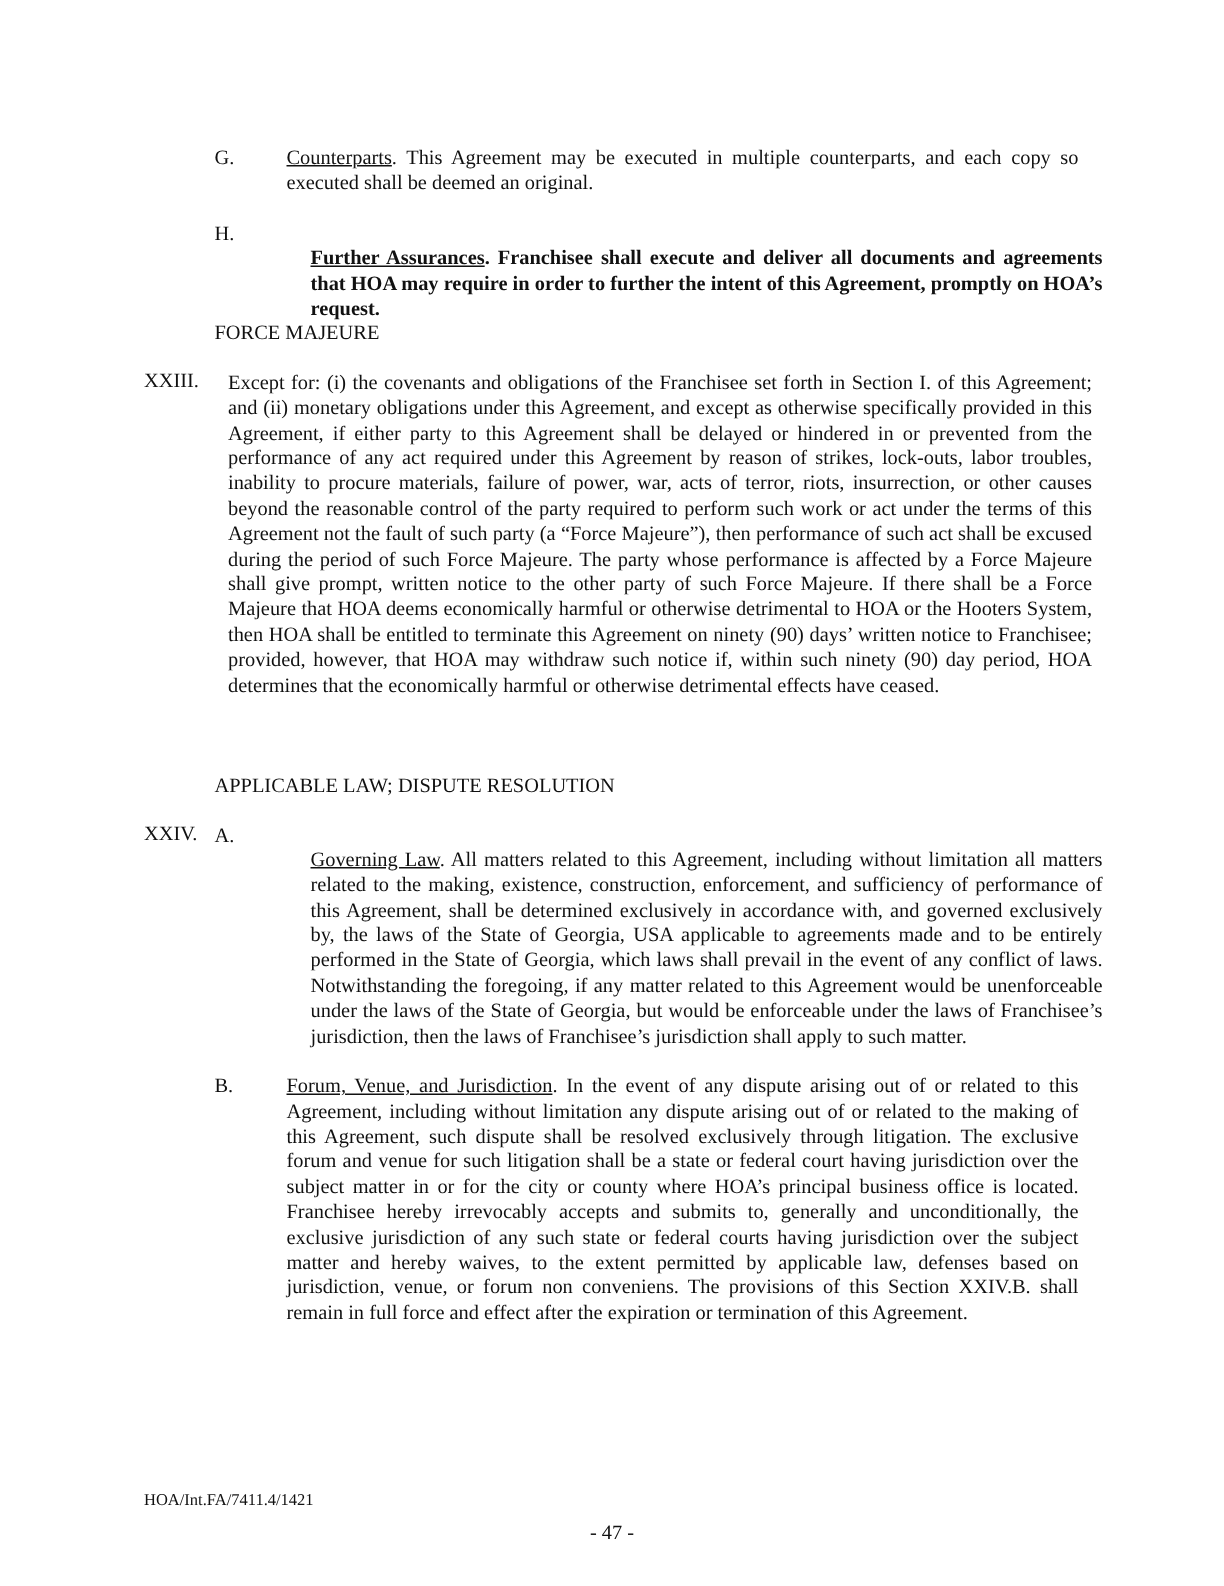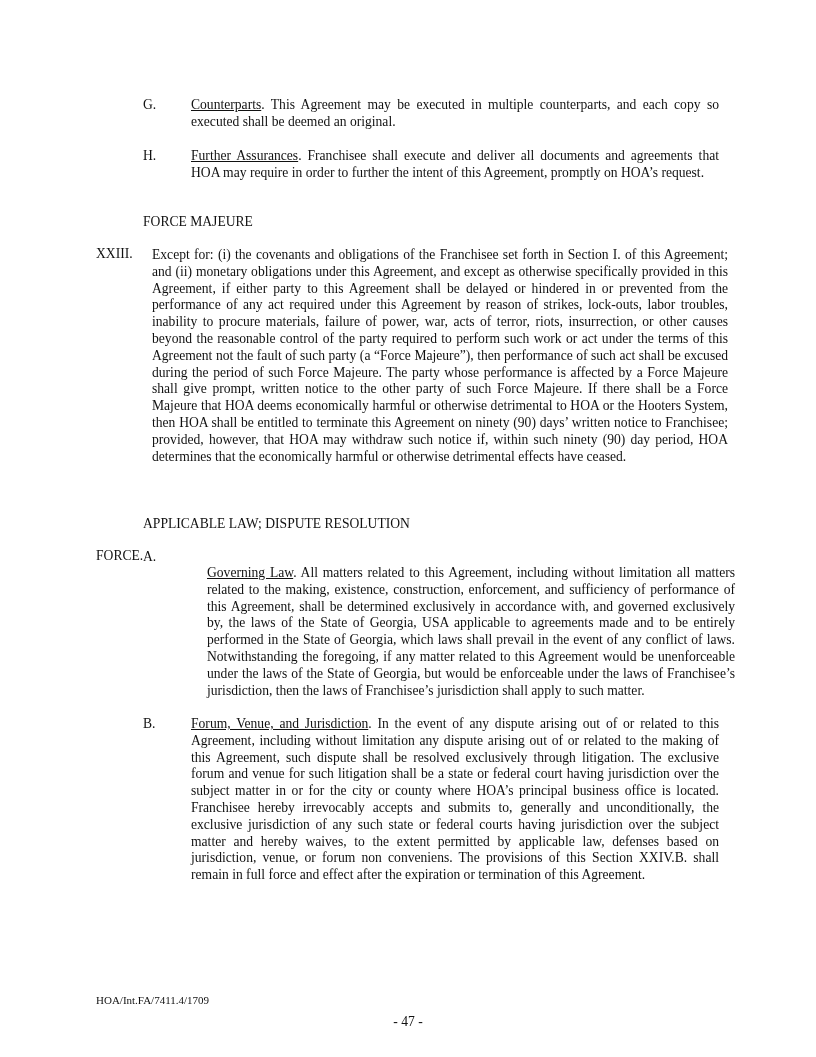--- a/index.html
+++ b/index.html
@@ -81,46 +81,46 @@
 
   <div class="block" style="top:97px; left:0; width:816px;">
     <span class="sub-label">G.</span>
     <p class="sub-body justify" style="margin:0;">
       <span class="u">Counterparts</span><span>.  This Agreement may be executed in multiple counterparts, and each copy so executed shall be deemed an original.</span>
     </p>
   </div>
 
   <div class="block" style="top:148px; left:0; width:816px;">
     <span class="sub-label">H.</span>
-    <p class="sub-body justify" style="margin:0;">
+    <p class="sub-body justify" style="margin:16px;font-weight:bold;">
       <span class="u">Further Assurances</span><span>.  Franchisee shall execute and deliver all documents and agreements that HOA may require in order to further the intent of this Agreement, promptly on HOA’s request.</span>
     </p>
   </div>
 
   <div class="block" style="top:214px; left:0; width:816px;">
     <span class="sec-num">XXIII.</span>
     <span class="sec-title">FORCE MAJEURE</span>
   </div>
   <p class="sec-body justify" style="margin:0; top:247px;">Except for: (i)&nbsp;the covenants and obligations of the Franchisee set forth in Section&nbsp;I. of this Agreement; and (ii)&nbsp;monetary obligations under this Agreement, and except as otherwise specifically provided in this Agreement, if either party to this Agreement shall be delayed or hindered in or prevented from the performance of any act required under this Agreement by reason of strikes, lock-outs, labor troubles, inability to procure materials, failure of power, war, acts of terror, riots, insurrection, or other causes beyond the reasonable control of the party required to perform such work or act under the terms of this Agreement not the fault of such party (a “Force Majeure”), then performance of such act shall be excused during the period of such Force Majeure.  The party whose performance is affected by a Force Majeure shall give prompt, written notice to the other party of such Force Majeure.  If there shall be a Force Majeure that HOA deems economically harmful or otherwise detrimental to HOA or the Hooters System, then HOA shall be entitled to terminate this Agreement on ninety (90) days’ written notice to Franchisee; provided, however, that HOA may withdraw such notice if, within such ninety (90) day period, HOA determines that the economically harmful or otherwise detrimental effects have ceased.</p>
 
   <div class="block" style="top:516px; left:0; width:816px;">
-    <span class="sec-num">FORCE.</span>
+    <span class="sec-num">XXIV.</span>
     <span class="sec-title">APPLICABLE LAW; DISPUTE RESOLUTION</span>
   </div>
 
   <div class="block" style="top:549px; left:0; width:816px;">
     <span class="sub-label">A.</span>
     <p class="sub-body justify" style="margin:16px;">
       <span class="u">Governing Law</span><span>.  All matters related to this Agreement, including without limitation all matters related to the making, existence, construction, enforcement, and sufficiency of performance of this Agreement, shall be determined exclusively in accordance with, and governed exclusively by, the laws of the State of Georgia, USA applicable to agreements made and to be entirely performed in the State of Georgia, which laws shall prevail in the event of any conflict of laws.  Notwithstanding the foregoing, if any matter related to this Agreement would be unenforceable under the laws of the State of Georgia, but would be enforceable under the laws of Franchisee’s jurisdiction, then the laws of Franchisee’s jurisdiction shall apply to such matter.</span>
     </p>
   </div>
 
   <div class="block" style="top:716px; left:0; width:816px;">
     <span class="sub-label">B.</span>
     <p class="sub-body justify" style="margin:0;">
       <span class="u">Forum, Venue, and Jurisdiction</span><span>.  In the event of any dispute arising out of or related to this Agreement, including without limitation any dispute arising out of or related to the making of this Agreement, such dispute shall be resolved exclusively through litigation.  The exclusive forum and venue for such litigation shall be a state or federal court having jurisdiction over the subject matter in or for the city or county where HOA’s principal business office is located.  Franchisee hereby irrevocably accepts and submits to, generally and unconditionally, the exclusive jurisdiction of any such state or federal courts having jurisdiction over the subject matter and hereby waives, to the extent permitted by applicable law, defenses based on jurisdiction, venue, or forum non conveniens.  The provisions of this Section XXIV.B. shall remain in full force and effect after the expiration or termination of this Agreement.</span>
     </p>
   </div>
 
-  <div class="footer-id">HOA/Int.FA/7411.4/1709</div>
+  <div class="footer-id">HOA/Int.FA/7411.4/1421</div>
   <div class="footer-page">- 47 -</div>
 
 </div>
 
 </body></html>

